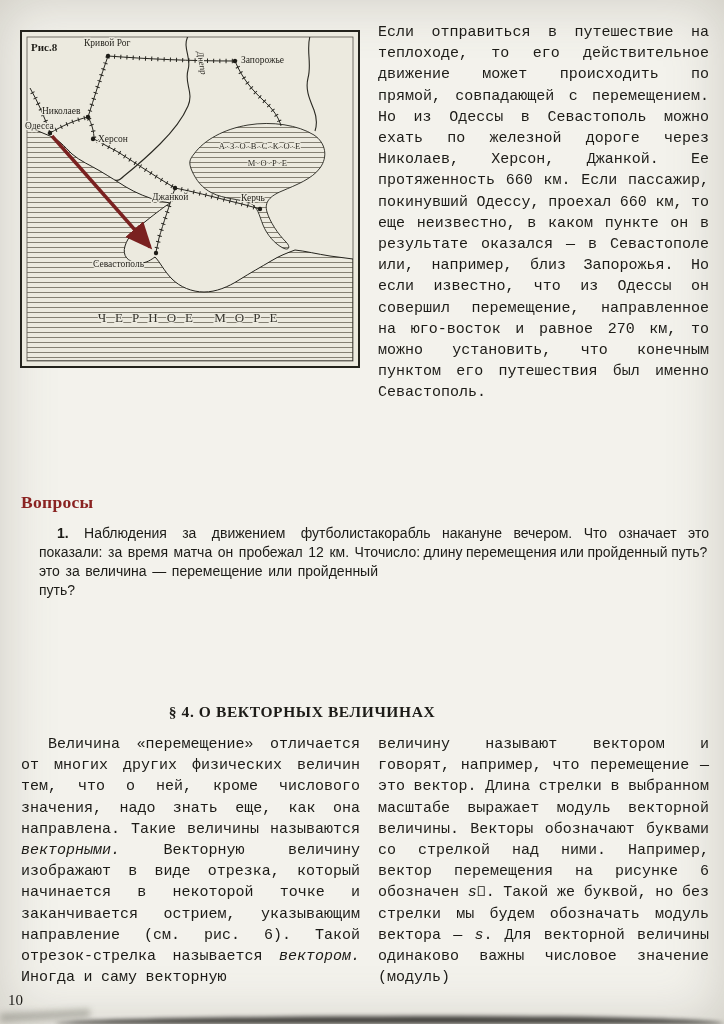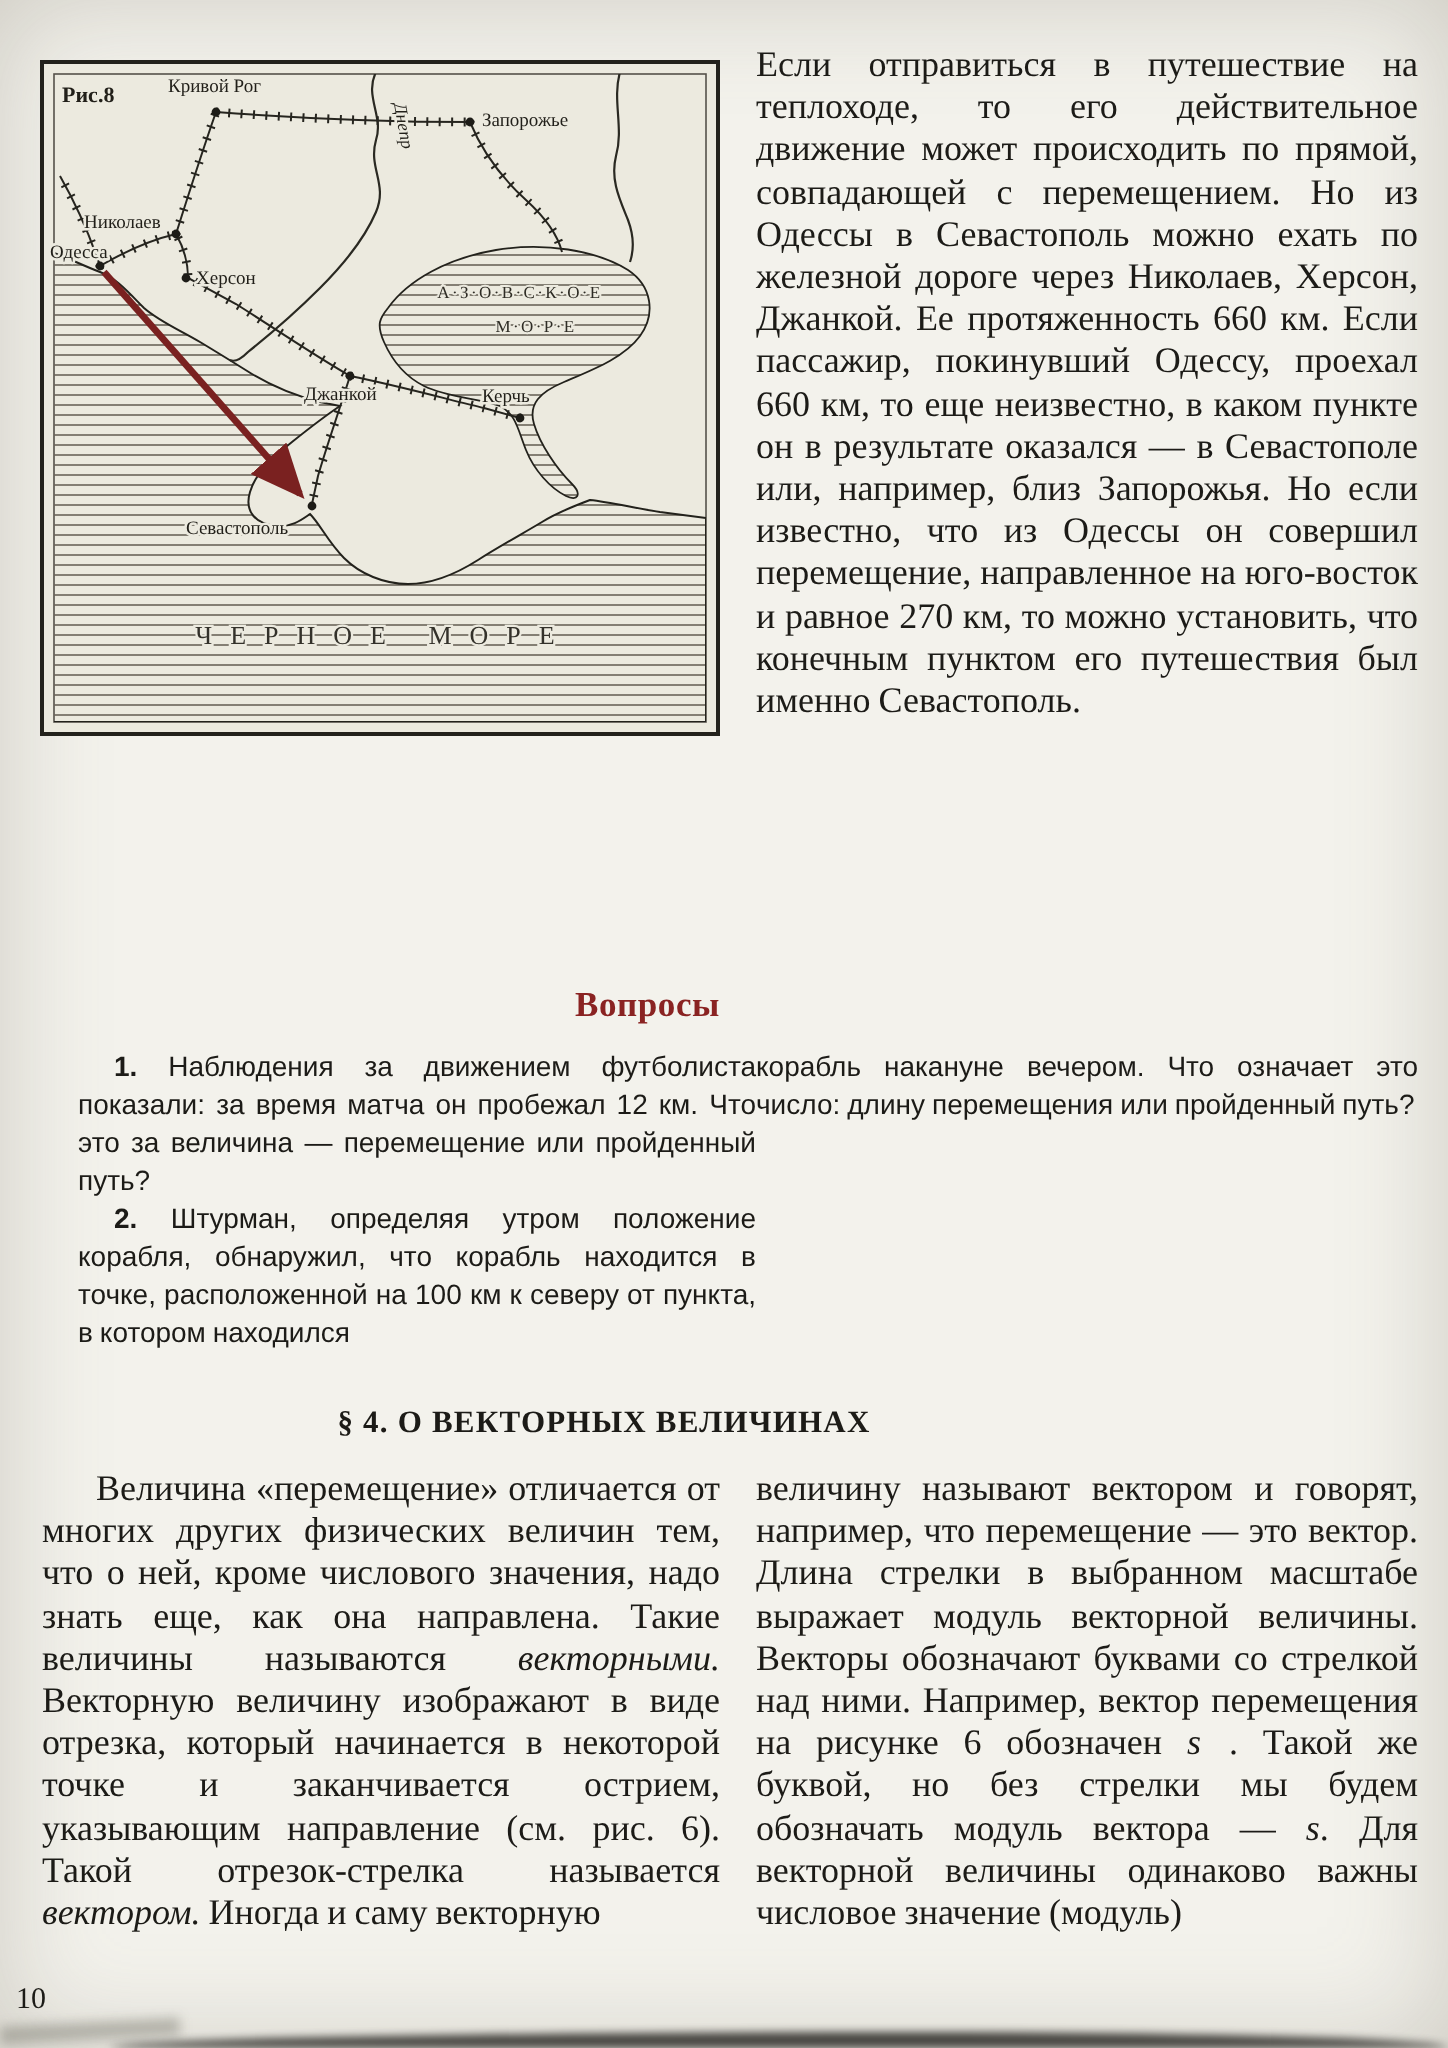--- a/index.html
+++ b/index.html
@@ -4,27 +4,27 @@
 <style>
   html,body{margin:0;padding:0;background:#d8d6cf;}
   .page{
     position:relative;width:724px;height:1024px;margin:0 auto;
     background:#f3f2ec;overflow:hidden;color:#1c1b17;
     font-family:"Liberation Serif",serif;
     box-shadow:inset 0 0 55px rgba(110,105,88,.28);
   }
   .abs{position:absolute;}
   .jtext{text-align:justify;hyphens:auto;}
-  .body-text{font-size:18px;line-height:21.2px;word-spacing:-0.5px;}
+  .body-text{font-size:15px;line-height:21.2px;word-spacing:-0.5px;font-family:Liberation Mono, monospace;}
   p{margin:0;}
   p.indent{text-indent:27px;}
   .col-right-top{left:378px;top:22px;width:331px;}
   .undermap{left:21px;top:418px;width:339px;}
   .q-heading{
-    left:21px;top:492px;width:339px;text-align:right;
+    left:21px;top:492px;width:339px;text-align:left;
     font-weight:bold;font-size:17.5px;color:#8a2322;letter-spacing:.3px;
   }
   .questions{font-family:"Liberation Sans",sans-serif;font-size:14px;line-height:19px;word-spacing:-0.4px;}
   .q-left{left:39px;top:524px;width:339px;}
   .q-right{left:378px;top:524px;width:331px;}
   .questions p.qp{text-indent:18px;}
   .questions p.qcont{text-indent:0;}
   .section-heading{
     left:0;top:703px;width:604px;text-align:center;
     font-weight:bold;font-size:15.5px;letter-spacing:.6px;
@@ -121,21 +121,20 @@
 
   <div class="abs col-right-top jtext body-text">
     <p>Если отправиться в путешествие на теплоходе, то его действительное движение может происходить по прямой, совпадающей с перемещением. Но из Одессы в Севастополь можно ехать по железной дороге через Николаев, Херсон, Джанкой. Ее протяженность 660 км. Если пассажир, покинувший Одессу, проехал 660 км, то еще неизвестно, в каком пункте он в результате оказался — в Севастополе или, например, близ Запорожья. Но если известно, что из Одессы он совершил перемещение, направленное на юго-восток и равное 270 км, то можно установить, что конечным пунктом его путешествия был именно Севастополь.</p>
   </div>
 
 
   <div class="abs q-heading">Вопросы</div>
 
   <div class="abs q-left jtext questions">
     <p class="qp"><b>1.</b> <span>Наблюдения за движением футболиста показали: за время матча он пробежал 12 км. Что это за величина — перемещение или пройденный путь?</span></p>
-    <p class="qp"><b>2.</b> <span>Штурман, определяя утром положение корабля, обнаружил, что корабль находится в точке, расположенной на 100 км к северу от пункта, в котором находился</span></p>
   </div>
 
   <div class="abs q-right jtext questions">
     <p class="qcont">корабль накануне вечером. Что означает это число: длину перемещения или пройденный путь?</p>
   </div>
 
   <div class="abs section-heading">§ 4. О ВЕКТОРНЫХ ВЕЛИЧИНАХ</div>
 
   <div class="abs body-left jtext body-text">
     <p class="indent"><span>Величина «перемещение» отличается от многих других физических величин тем, что о ней, кроме числового значения, надо знать еще, как она направлена. Такие величины называются </span><i>векторными.</i><span> Векторную величину изображают в виде отрезка, который начинается в некоторой точке и заканчивается острием, указывающим направление (см. рис. 6). Такой отрезок-стрелка называется </span><i>вектором.</i><span> Иногда и саму векторную</span></p>

